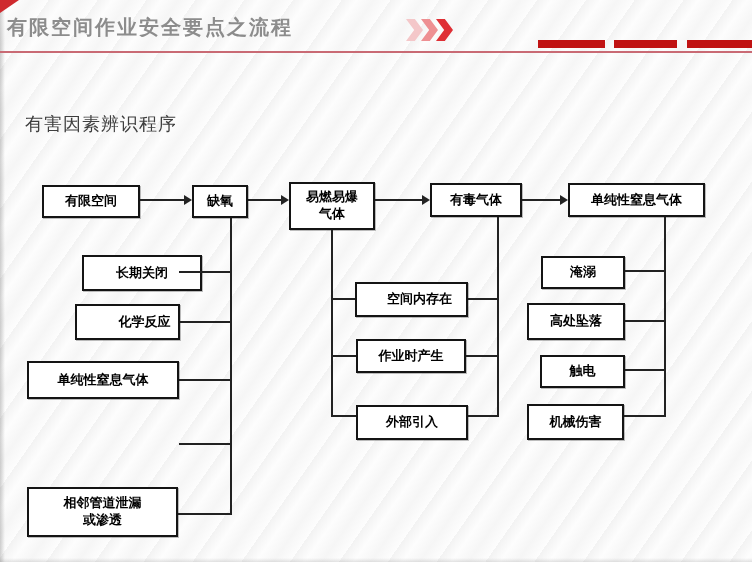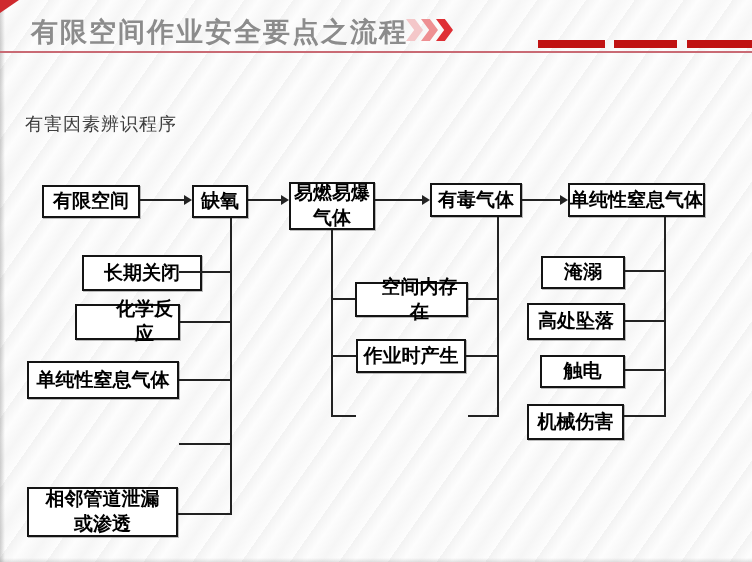--- a/index.html
+++ b/index.html
@@ -17,22 +17,22 @@
       #fdfdfd;
   }
 
   
   .corner-tri {
     position:absolute; left:0; top:0; width:19px; height:13px;
     background:#cf2a2e;
     clip-path:polygon(0 0, 100% 0, 0 100%);
   }
   .slide-title {
-    position:absolute; left:31px; top:14px;
-    font-size:27px; font-weight:700; letter-spacing:2px;
+    position:absolute; left:7px; top:14px;
+    font-size:20px; font-weight:700; letter-spacing:2px;
     color:#8c8c8c; white-space:nowrap;
   }
   .chevrons { position:absolute; left:406px; top:19px; display:flex; }
   .chev {
     width:17px; height:22px; margin-right:-2px;
     clip-path:polygon(0 0, 52% 0, 100% 50%, 52% 100%, 0 100%, 48% 50%);
   }
   .chev.c1 { background:#f4c7c9; }
   .chev.c2 { background:#ee9093; }
   .chev.c3 { background:#df2f35; }
@@ -53,21 +53,21 @@
   .section-subheading {
     position:absolute; left:25px; top:112px;
     font-size:18px; font-weight:400; color:#3e3e3e; letter-spacing:1px;
   }
 
   
   .node {
     position:absolute; box-sizing:border-box;
     border:2px solid #141414; background:#ffffff;
     display:flex; align-items:center; justify-content:center;
-    font-size:19px; font-weight:700; color:#000;
+    font-size:13px; font-weight:700; color:#000;
     text-align:center; line-height:1.3; white-space:pre-line;
     box-shadow:1px 1px 0 rgba(0,0,0,0.25);
   }
   .hline, .vline { position:absolute; background:#222; }
   .hline { height:2px; }
   .vline { width:2px; }
   .arrowhead {
     position:absolute; width:0; height:0;
     border-top:5px solid transparent;
     border-bottom:5px solid transparent;
@@ -117,20 +117,21 @@
 
   <div class="vline" style="left:230px; top:218px; height:297px;"></div>
   <div class="hline" style="left:179px; top:271px; width:53px;"></div>
   <div class="hline" style="left:180px; top:321px; width:52px;"></div>
   <div class="hline" style="left:179px; top:379px; width:53px;"></div>
   <div class="hline" style="left:179px; top:443px; width:53px;"></div>
   <div class="hline" style="left:178px; top:513px; width:54px;"></div>
 
   <div class="node" style="left:355px; top:282px; width:113px; height:35px;padding-left:16px;">空间内存在</div>
   <div class="node" style="left:356px; top:339px; width:110px; height:34px;">作业时产生</div>
+  <div class="node" style="left:356px; top:405px; width:112px; height:35px;">外部引入</div>
 
   <div class="vline" style="left:331px; top:230px; height:187px;"></div>
   <div class="hline" style="left:333px; top:298px; width:22px;"></div>
   <div class="hline" style="left:333px; top:355px; width:23px;"></div>
   <div class="hline" style="left:333px; top:415px; width:23px;"></div>
 
   <div class="vline" style="left:497px; top:217px; height:200px;"></div>
   <div class="hline" style="left:468px; top:298px; width:29px;"></div>
   <div class="hline" style="left:466px; top:355px; width:31px;"></div>
   <div class="hline" style="left:468px; top:415px; width:29px;"></div>

